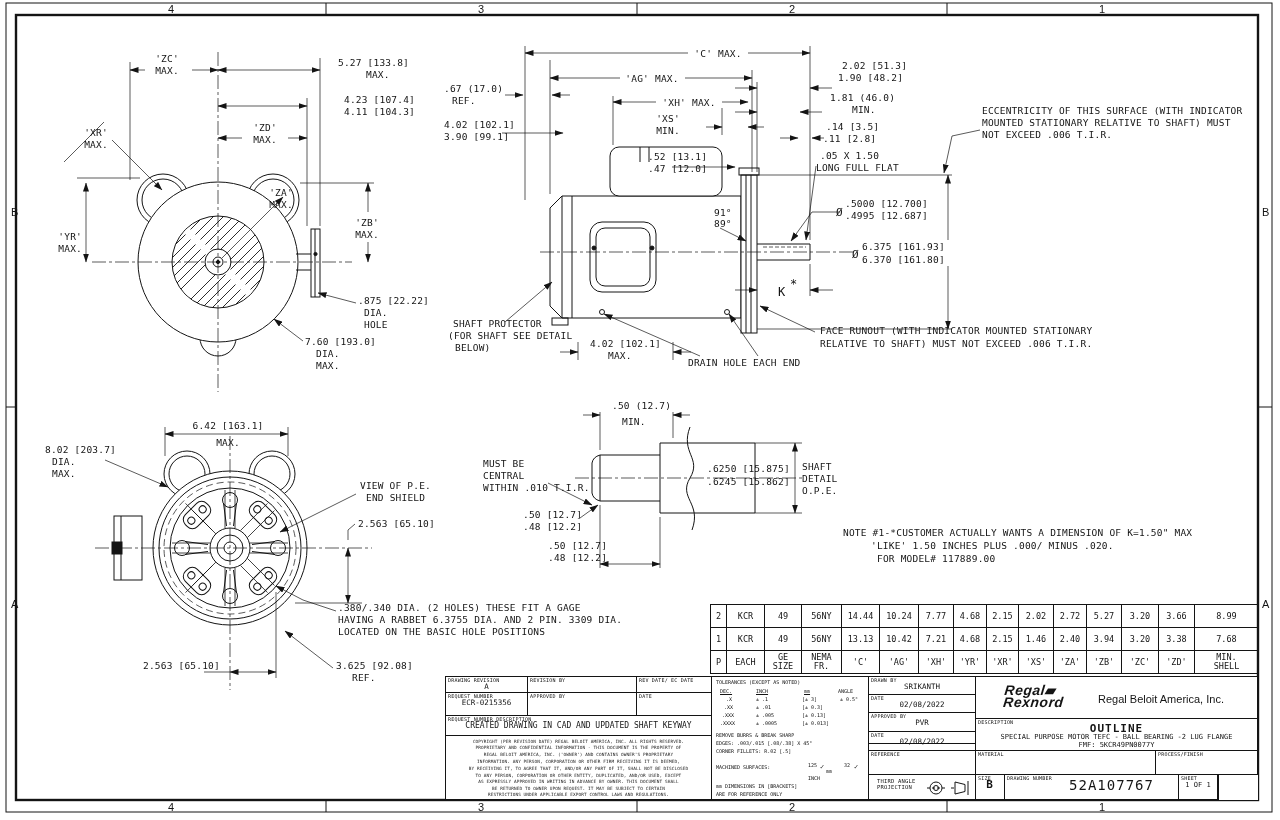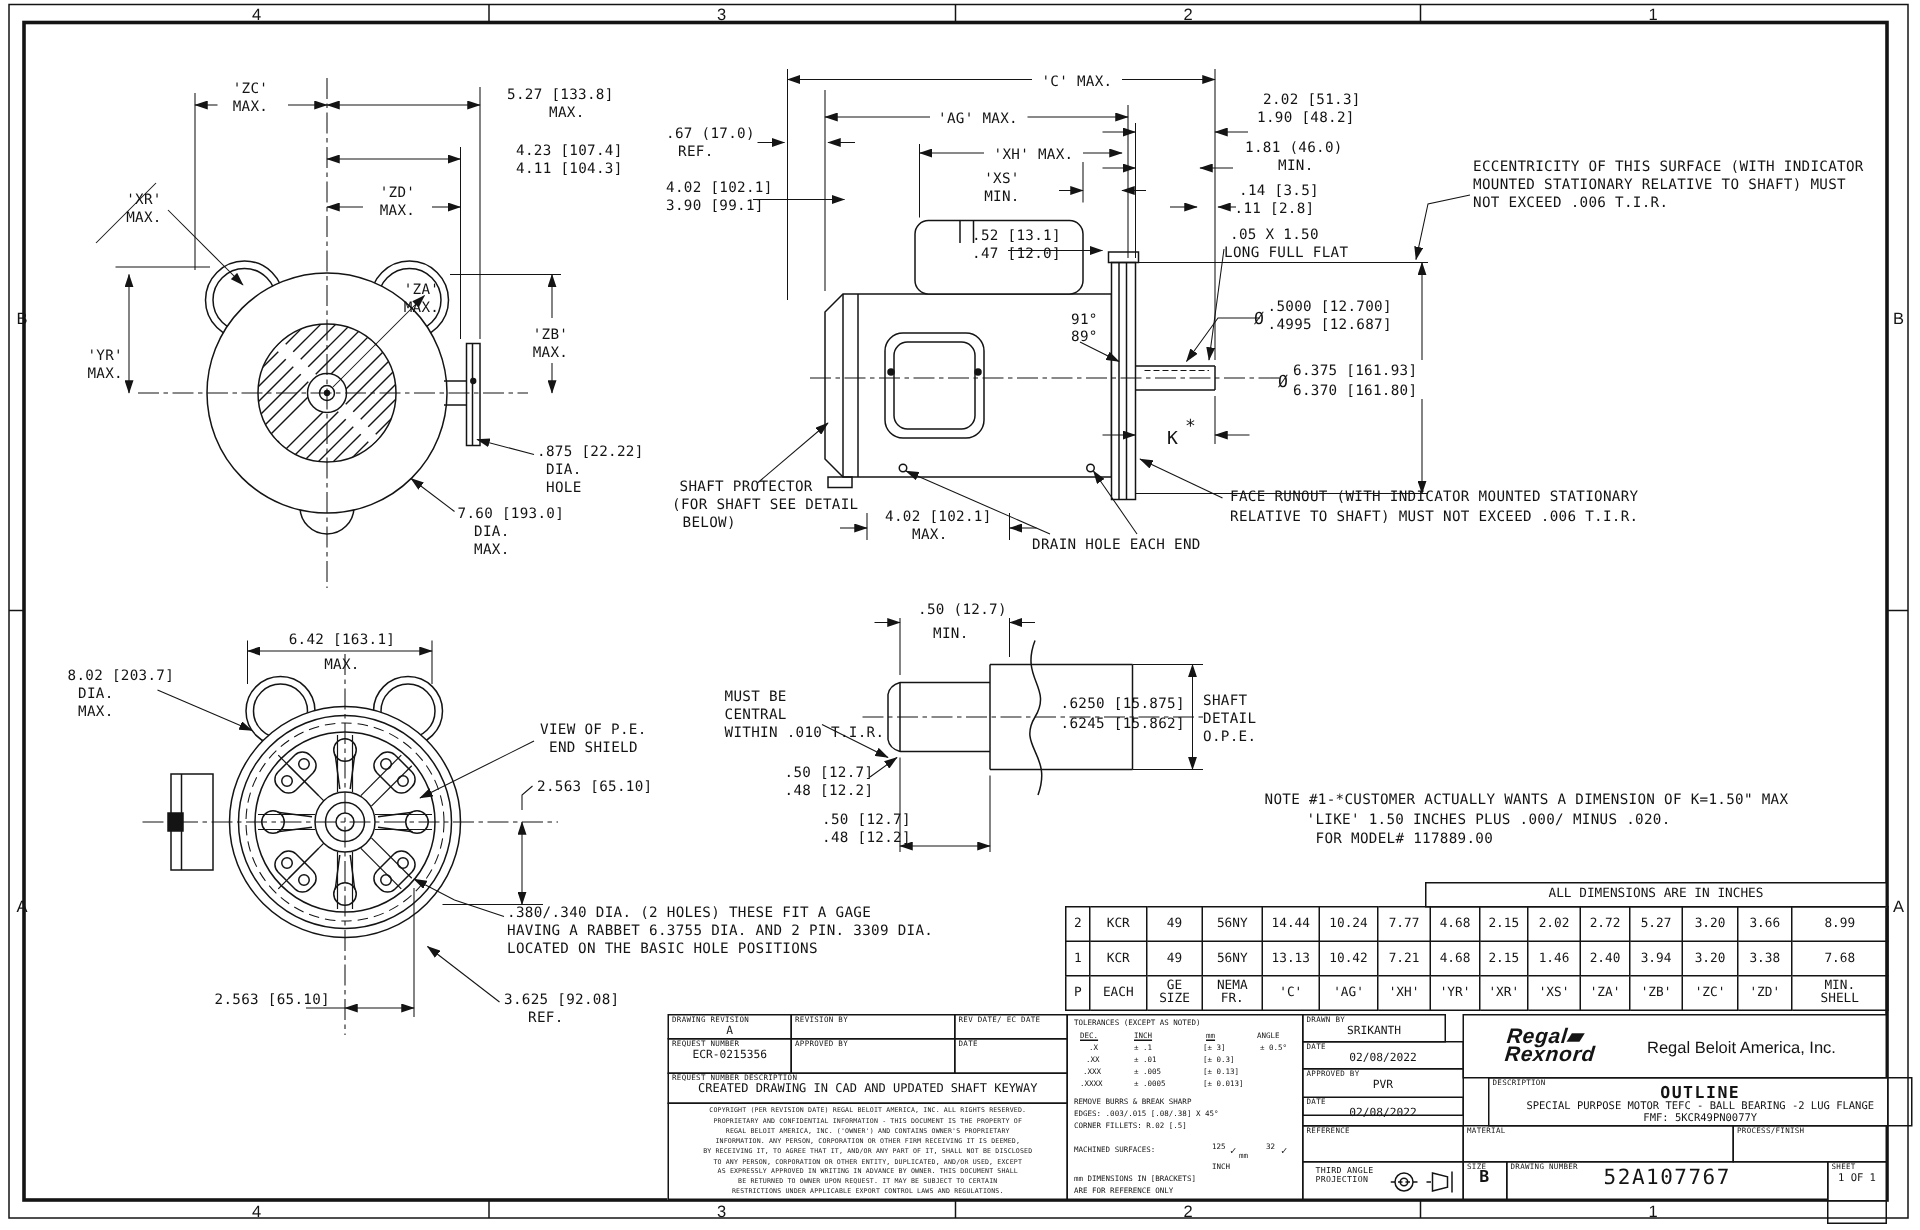--- a/index.html
+++ b/index.html
@@ -440,21 +440,20 @@
     </g>
   </g>
 
   <g fill="#141414">
     <text class="t" x="843" y="536">NOTE #1-*CUSTOMER ACTUALLY WANTS A DIMENSION OF K=1.50" MAX</text>
     <text class="t" x="871" y="549">'LIKE' 1.50 INCHES PLUS .000/ MINUS .020.</text>
     <text class="t" x="877" y="562">FOR MODEL# 117889.00</text>
   </g>
 </svg>
 
-<div class="tblhead">ALL DIMENSIONS ARE IN INCHES</div>
 <table class="dimtbl">
   <colgroup>
     <col style="width:16px">
         <col style="width:38px">
         <col style="width:37px">
         <col style="width:40px">
     <col style="width:38px">
         <col style="width:39px">
         <col style="width:35px">
         <col style="width:33px">
@@ -588,21 +587,21 @@
     <span style="left:96px;top:86px">125</span>
     <span style="left:108px;top:88px;font-size:7px">✓</span>
     <span style="left:114px;top:92px">mm</span>
     <span style="left:132px;top:86px">32</span>
     <span style="left:142px;top:88px;font-size:7px">✓</span>
     <span style="left:96px;top:99px">INCH</span>
     <span style="left:4px;top:107px">mm DIMENSIONS IN [BRACKETS]</span>
     <span style="left:4px;top:115px">ARE FOR REFERENCE ONLY</span>
   </div>
 
-  <div class="cell" style="left:423px;top:0;width:96px;height:19px">
+  <div class="cell" style="left:423px;top:0;width:108px;height:19px">
     <span class="lbl">DRAWN BY</span>
     <span class="val">SRIKANTH</span>
   </div>
   <div class="cell" style="left:423px;top:18px;width:108px;height:19px">
     <span class="lbl">DATE</span>
     <span class="val">02/08/2022</span>
   </div>
   <div class="cell" style="left:423px;top:36px;width:108px;height:32px">
     <span class="lbl">APPROVED BY</span>
     <span class="val">PVR</span>
@@ -628,21 +627,21 @@
   </div>
 
   <div class="cell" style="left:530px;top:0;width:283px;height:43px">
     <div class="logo" style="position:absolute;left:28px;top:7px">
       <span>Regal</span><span style="font-style:normal">▰</span><br>
       <span>Rexnord</span>
     </div>
     <span style="position:absolute;left:122px;top:16px;font-family:'Liberation Sans',sans-serif;font-size:11px">Regal Beloit America, Inc.</span>
   </div>
 
-  <div class="cell" style="left:547px;top:42px;width:283px;height:33px">
+  <div class="cell" style="left:530px;top:42px;width:283px;height:33px">
     <span class="lbl">DESCRIPTION</span>
     <span class="val big mono">OUTLINE</span>
     <span class="val" style="font-size:7px">SPECIAL PURPOSE MOTOR TEFC - BALL BEARING -2 LUG FLANGE</span>
     <span class="val" style="font-size:7px">FMF: 5KCR49PN0077Y</span>
   </div>
 
   <div class="cell" style="left:530px;top:74px;width:181px;height:25px">
     <span class="lbl">MATERIAL</span>
   </div>
   <div class="cell" style="left:710px;top:74px;width:103px;height:25px">
@@ -650,19 +649,19 @@
   </div>
 
   <div class="cell" style="left:530px;top:98px;width:30px;height:26px">
     <span class="lbl">SIZE</span>
     <span class="val big">B</span>
   </div>
   <div class="cell" style="left:559px;top:98px;width:215px;height:26px">
     <span class="lbl">DRAWING NUMBER</span>
     <span class="val mono" style="font-size:14px;letter-spacing:1px">52A107767</span>
   </div>
-  <div class="cell" style="left:773px;top:98px;width:40px;height:42px">
+  <div class="cell" style="left:733px;top:98px;width:40px;height:26px">
     <span class="lbl">SHEET</span>
     <span class="val" style="font-size:7px">1 OF 1</span>
   </div>
 </div>
 
 </div>
 
 </body></html>

